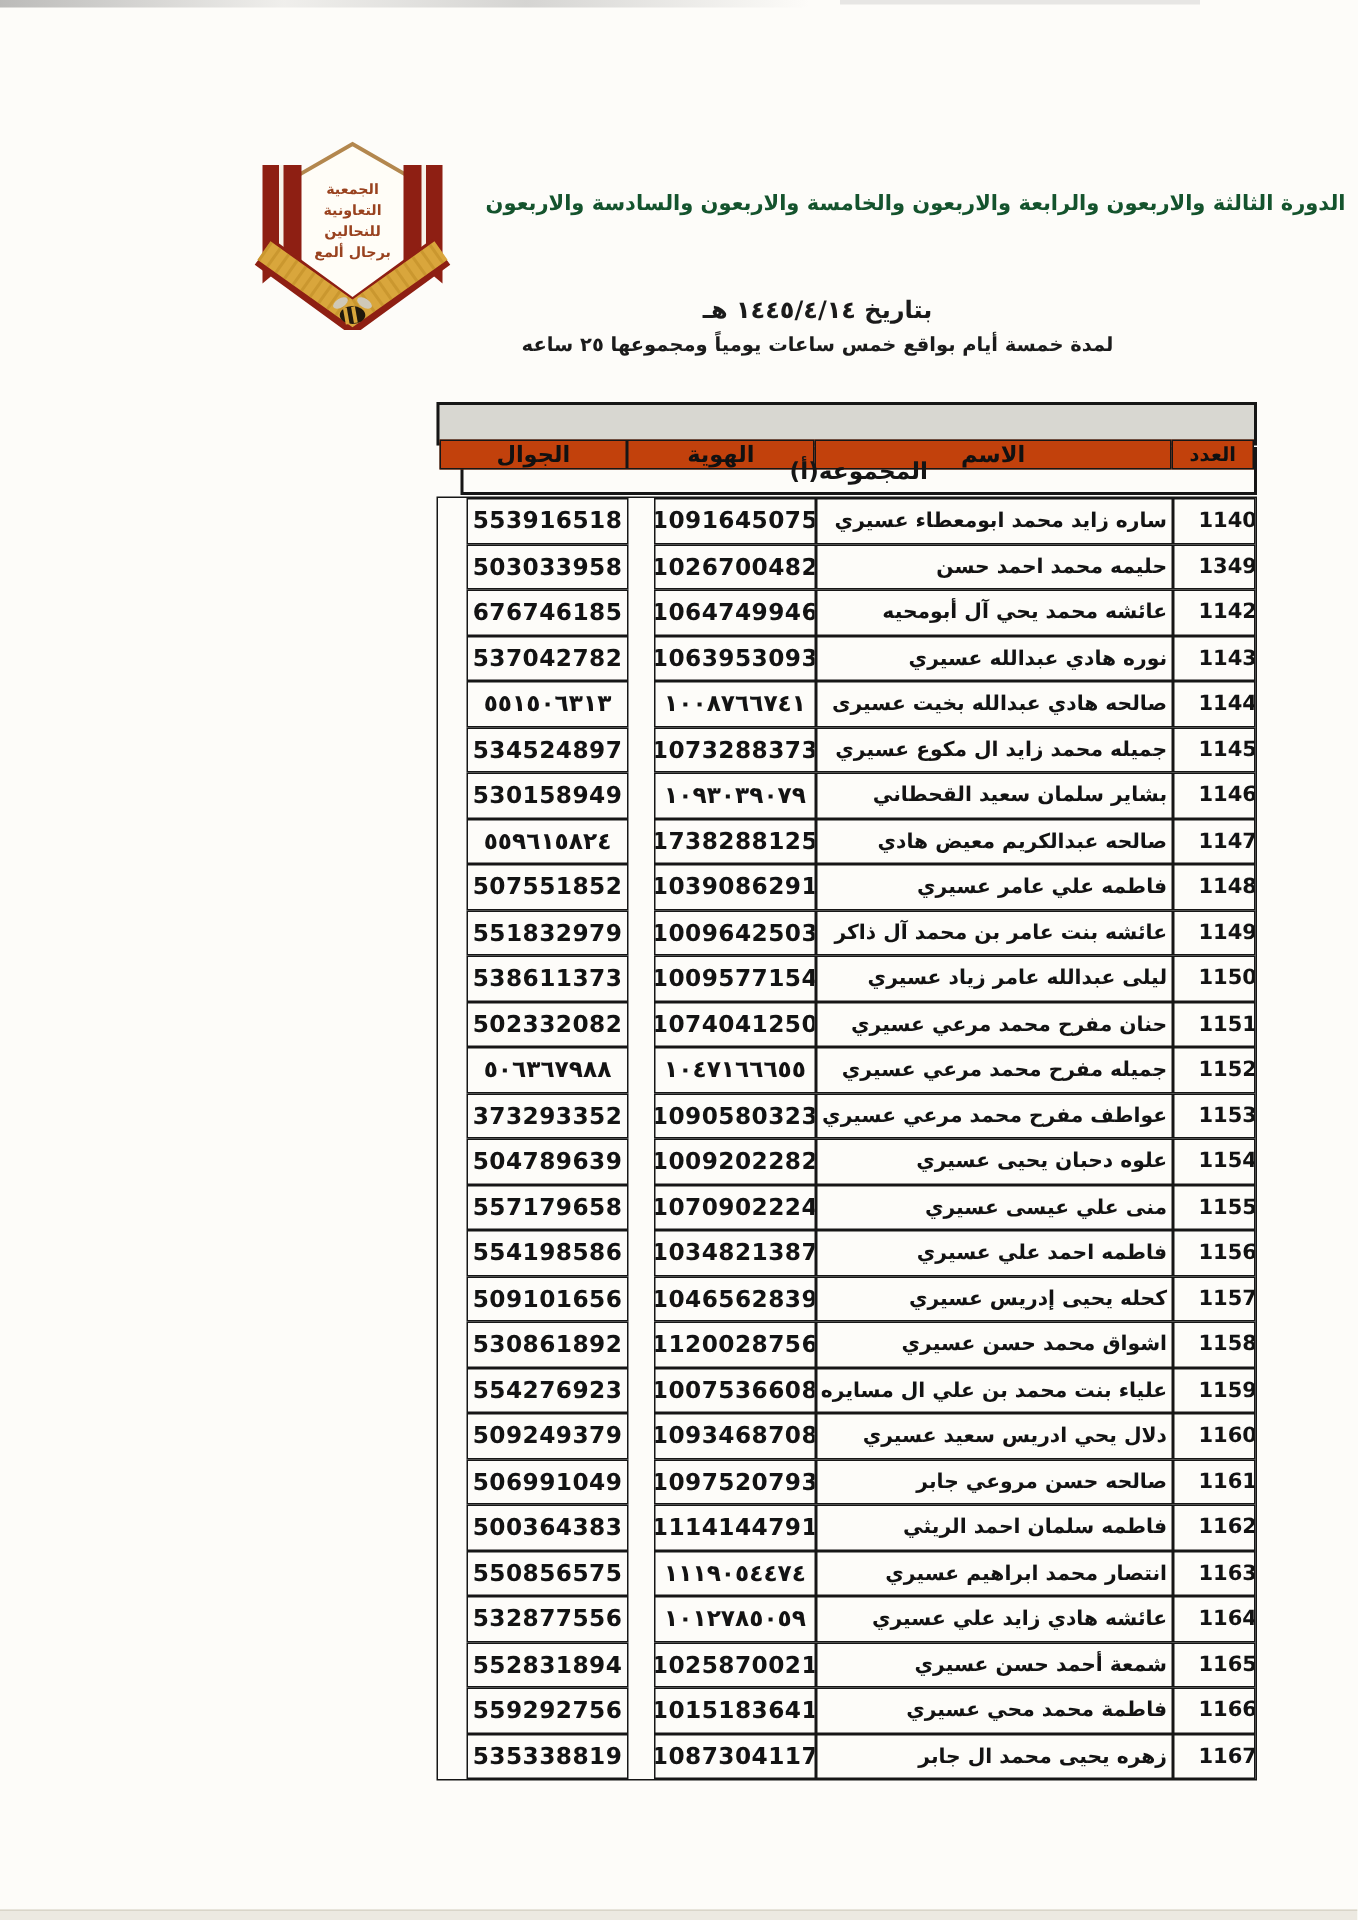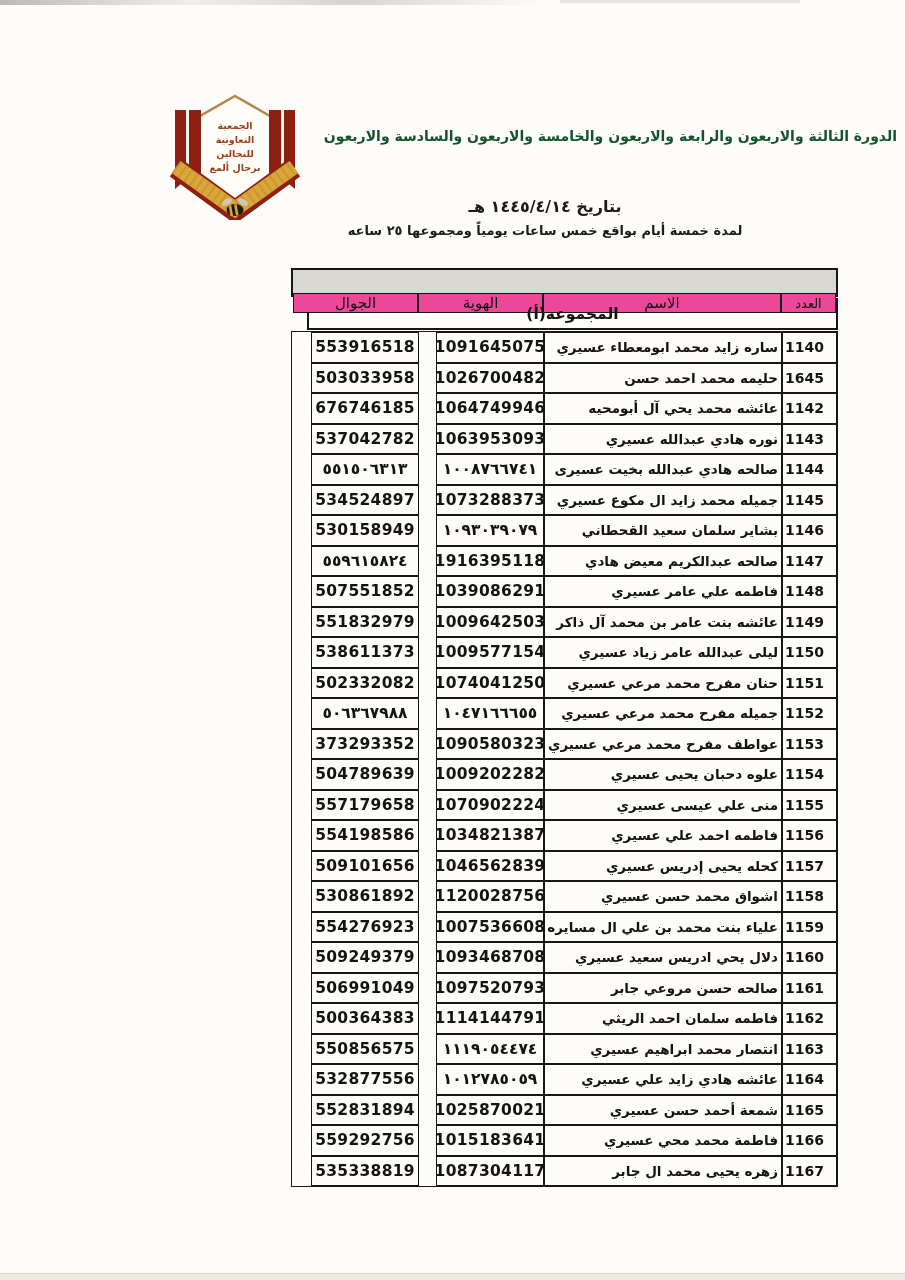--- a/index.html
+++ b/index.html
@@ -25,39 +25,39 @@
   .date-block{position:absolute;top:197px;left:185px;width:720px;text-align:center;color:#1b1b1b;}
   .date-line{font-weight:bold;font-size:16px;}
   .duration-line{font-weight:bold;font-size:13px;margin-top:7px;}
 
   .tbl{position:absolute;top:268px;left:291px;width:547px;}
   .header-row{
     display:grid;grid-template-columns:55px 238px 125px 125px;
     border:2px solid #161616;background:#d8d7d1;height:29px;box-sizing:border-box;
   }
   .hcell{
-    border:1px solid #161616;box-sizing:border-box;background:#ec4899;
+    border:1px solid #161616;box-sizing:border-box;background:#c2410c;
     display:flex;align-items:center;justify-content:center;
-    font-weight:normal;font-size:15px;color:#111;margin-top:23px;
+    font-weight:bold;font-size:15px;color:#111;margin-top:23px;
   }
   .hcell.h-no{font-size:13px;}
   .group-row{
     height:32px;width:531px;margin-top:1px;border:2px solid #161616;box-sizing:border-box;
     display:flex;align-items:center;justify-content:center;
     font-weight:bold;font-size:15.5px;background:#fdfcf9;
   }
   .grid{
     display:grid;grid-template-columns:55px 238px 125px 125px;grid-auto-rows:30.5px;
     border:1px solid #161616;margin-top:1px;background:#fdfcf9;
   }
   .cell{
     border:1px solid #161616;box-sizing:border-box;overflow:hidden;
     display:flex;align-items:center;font-weight:bold;color:#131313;white-space:nowrap;
   }
-  .c-no{justify-content:flex-end;padding-left:2px;font-size:14px;}
+  .c-no{justify-content:flex-end;padding-left:16px;font-size:14px;}
   .c-name{justify-content:flex-start;padding-right:3px;font-size:13.5px;}
   .c-id,.c-phone{justify-content:center;font-size:15.5px;letter-spacing:.3px;margin-left:17px;}
 </style>
 </head>
 <body>
 
 <div class="smudge-a"></div>
 <div class="smudge-b"></div>
 <div class="bottom-edge"></div>
 
@@ -98,21 +98,21 @@
     <div class="hcell h-phone">الجوال</div>
   </div>
   <div class="group-row">
     <span>المجموعه(أ)</span>
   </div>
   <div class="grid">
       <div class="cell c-no">1140</div>
       <div class="cell c-name">ساره زايد محمد ابومعطاء عسيري</div>
       <div class="cell c-id">1091645075</div>
       <div class="cell c-phone">553916518</div>
-      <div class="cell c-no">1645</div>
+      <div class="cell c-no">1349</div>
       <div class="cell c-name">حليمه محمد احمد حسن</div>
       <div class="cell c-id">1026700482</div>
       <div class="cell c-phone">503033958</div>
       <div class="cell c-no">1142</div>
       <div class="cell c-name">عائشه محمد يحي آل أبومحيه</div>
       <div class="cell c-id">1064749946</div>
       <div class="cell c-phone">676746185</div>
       <div class="cell c-no">1143</div>
       <div class="cell c-name">نوره هادي عبدالله عسيري</div>
       <div class="cell c-id">1063953093</div>
@@ -124,21 +124,21 @@
       <div class="cell c-no">1145</div>
       <div class="cell c-name">جميله محمد زايد ال مكوع عسيري</div>
       <div class="cell c-id">1073288373</div>
       <div class="cell c-phone">534524897</div>
       <div class="cell c-no">1146</div>
       <div class="cell c-name">بشاير سلمان سعيد القحطاني</div>
       <div class="cell c-id">١٠٩٣٠٣٩٠٧٩</div>
       <div class="cell c-phone">530158949</div>
       <div class="cell c-no">1147</div>
       <div class="cell c-name">صالحه عبدالكريم معيض هادي</div>
-      <div class="cell c-id">1916395118</div>
+      <div class="cell c-id">1738288125</div>
       <div class="cell c-phone">٥٥٩٦١٥٨٢٤</div>
       <div class="cell c-no">1148</div>
       <div class="cell c-name">فاطمه علي عامر عسيري</div>
       <div class="cell c-id">1039086291</div>
       <div class="cell c-phone">507551852</div>
       <div class="cell c-no">1149</div>
       <div class="cell c-name">عائشه بنت عامر بن محمد آل ذاكر</div>
       <div class="cell c-id">1009642503</div>
       <div class="cell c-phone">551832979</div>
       <div class="cell c-no">1150</div>

